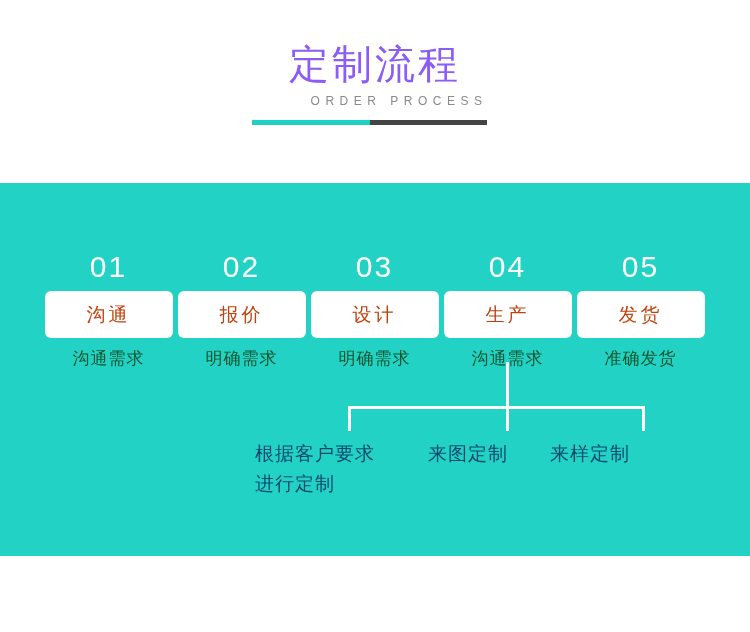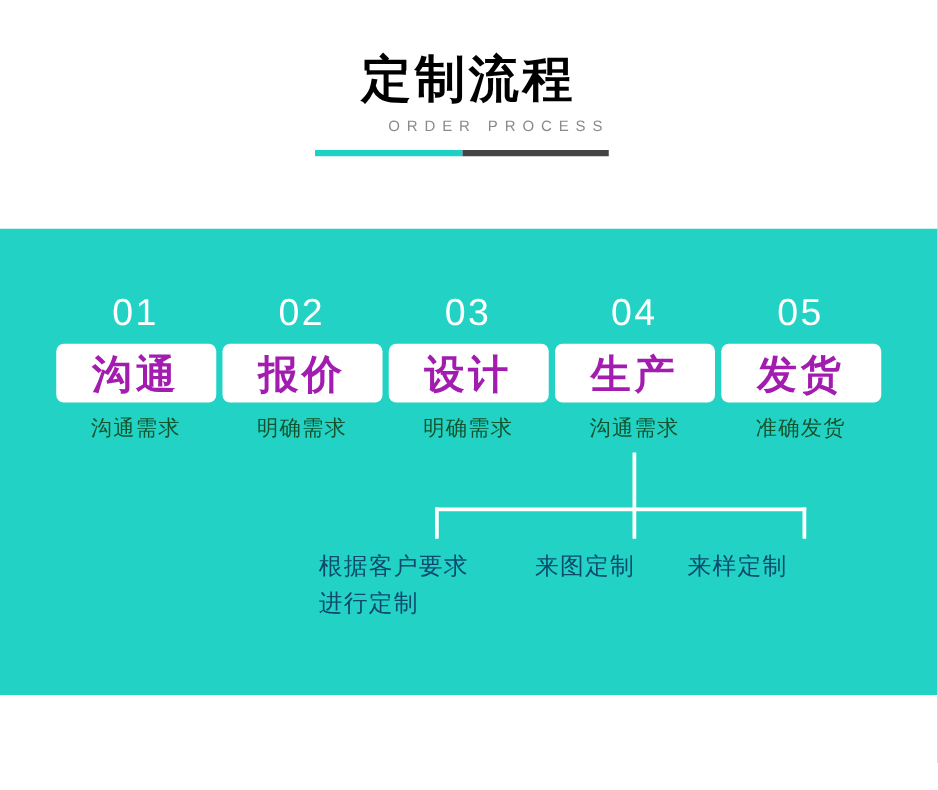--- a/index.html
+++ b/index.html
@@ -31,22 +31,22 @@
   }
   .header-title {
     position: absolute;
     left: 0;
     top: 40px;
     width: 750px;
     text-align: center;
     font-size: 40px;
     line-height: 48px;
     letter-spacing: 3px;
-    color: #000000;
-    font-weight: bold;
+    color: #8b5cf6;
+    font-weight: normal;
     white-space: nowrap;
   }
   .header-subtitle {
     position: absolute;
     left: 0;
     top: 93px;
     width: 750px;
     text-align: center;
     font-size: 12px;
     line-height: 16px;
@@ -87,21 +87,21 @@
     top: 183px;
     width: 750px;
     height: 373px;
     background: #22d3c5;
   }
 
   
   .steps-row {
     position: absolute;
     left: 0;
-    top: 0;
+    top: 16px;
     width: 750px;
     height: 200px;
   }
   .step {
     position: absolute;
     top: 50px;
     width: 133px;
     text-align: center;
   }
   .step-num {
@@ -116,25 +116,25 @@
     width: 128px;
     height: 47px;
     background: #ffffff;
     border-radius: 6px;
     display: flex;
     align-items: center;
     justify-content: center;
     box-sizing: border-box;
   }
   .step-box-label {
-    font-size: 32px;
+    font-size: 19px;
     line-height: 30px;
-    color: #a21caf;
+    color: #c2410c;
     letter-spacing: 3px;
-    font-weight: bold;
+    font-weight: normal;
   }
   .step-caption {
     margin-top: 10px;
     font-size: 17px;
     line-height: 22px;
     color: #14532d;
     letter-spacing: 1px;
     font-weight: normal;
   }
 

